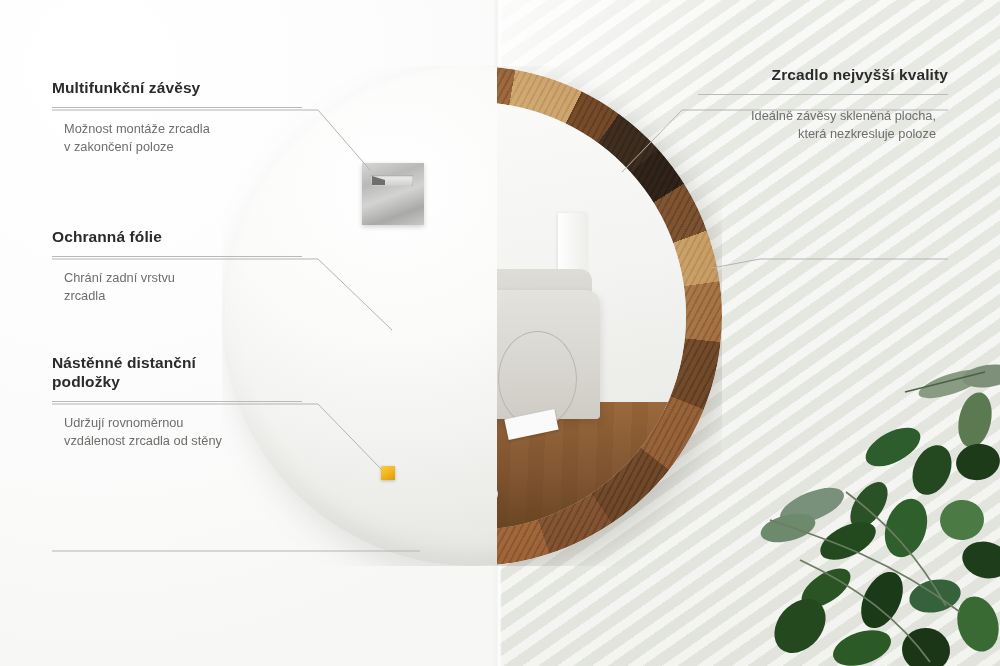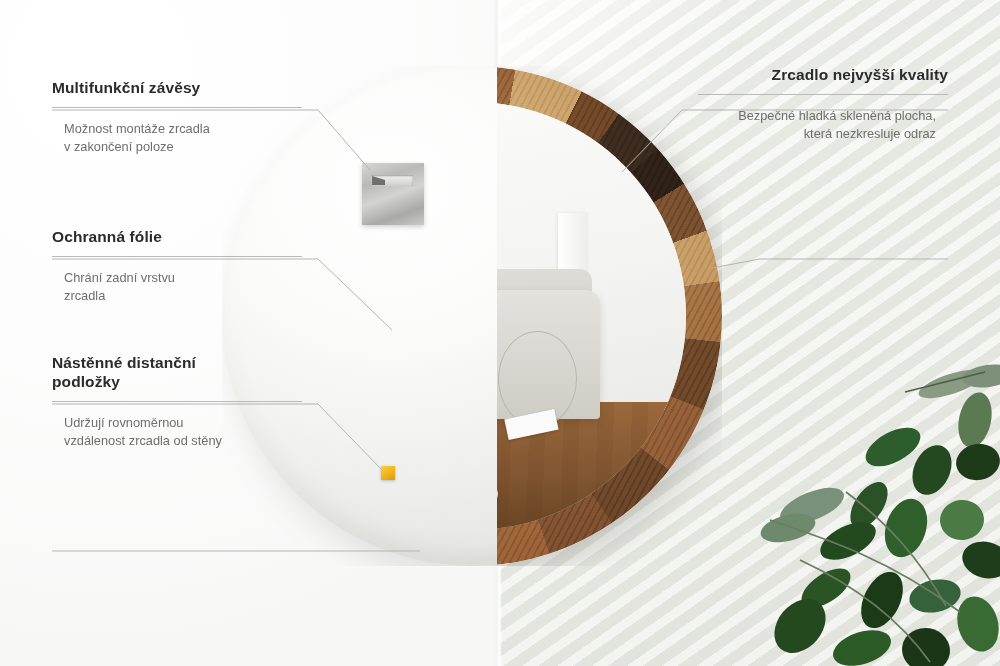--- a/index.html
+++ b/index.html
@@ -291,19 +291,19 @@
       <span>Udržují rovnoměrnou</span><br>
       <span>vzdálenost zrcadla od stěny</span>
     </p>
   </div>
 
 
   <div class="callout right-callout" style="left:698px;top:66px;width:250px;">
     <h3>Zrcadlo nejvyšší kvality</h3>
     <div class="rule"></div>
     <p>
-      <span>Bezpečné hladká skleněná plocha,</span><br>
-      <span>která nezkresluje odraz</span>
+      <span>Ideálně závěsy skleněná plocha,</span><br>
+      <span>která nezkresluje poloze</span>
     </p>
   </div>
 
 
 </div>
 
 </body></html>

